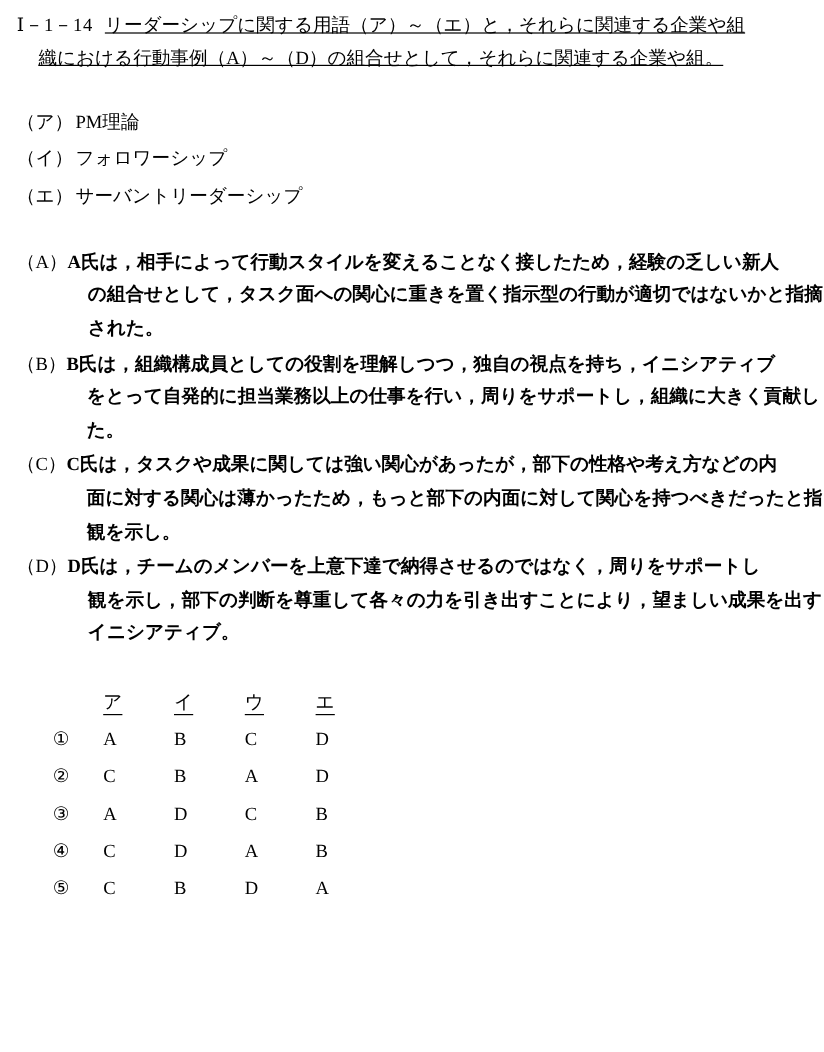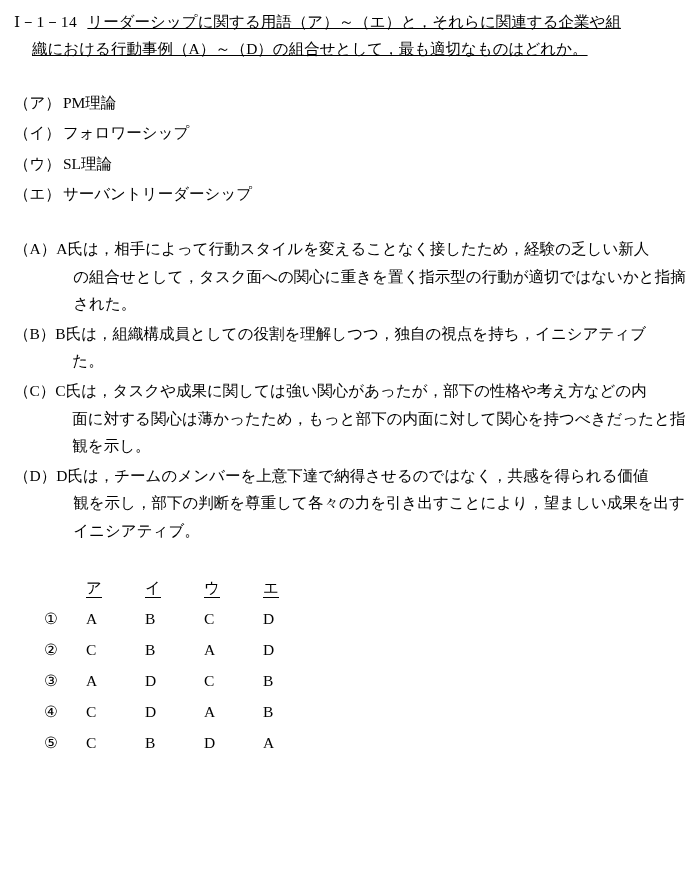--- a/index.html
+++ b/index.html
@@ -80,20 +80,21 @@
     white-space: nowrap;
     line-height: 1.78;
     font-size: 15.5px;
   }
   .case-body {
     flex: 1;
     line-height: 1.78;
     font-size: 15.5px;
     text-align: justify;
     text-justify: inter-character;
+    font-weight: bold;
   }
   .case-body .ln {
     display: block;
     white-space: nowrap;
   }
   .case-body .ln.indent {
     padding-left: 17px;
   }
 
   
@@ -133,70 +134,68 @@
 </head>
 <body>
 
 <div class="page">
 
   <div class="q-head">
     <div class="q-head-line">
       <span class="q-no">Ⅰ－1－14</span>
       <span class="q-text">リーダーシップに関する用語（ア）～（エ）と，それらに関連する企業や組</span>
     </div>
-    <div class="q-text q-text-indent">織における行動事例（A）～（D）の組合せとして，最も適切なものはどれか。</div>
+    <div class="q-text q-text-indent">織における行動事例（A）～（D）の組合せとして，それらに関連する企業や組。</div>
   </div>
 
   <div class="terms">
     <div class="term-row">
       <span class="term-label">（ア）</span><span class="term-body">PM理論</span>
     </div>
     <div class="term-row">
       <span class="term-label">（イ）</span><span class="term-body">フォロワーシップ</span>
     </div>
     <div class="term-row">
-      <span class="term-label">（ウ）</span><span class="term-body">SL理論</span>
-    </div>
-    <div class="term-row">
       <span class="term-label">（エ）</span><span class="term-body">サーバントリーダーシップ</span>
     </div>
   </div>
 
   <div class="cases">
 
     <div class="case">
       <div class="case-label">（A）</div>
       <div class="case-body">
         <span class="ln">A氏は，相手によって行動スタイルを変えることなく接したため，経験の乏しい新人</span>
         <span class="ln indent">の組合せとして，タスク面への関心に重きを置く指示型の行動が適切ではないかと指摘</span>
         <span class="ln indent">された。</span>
       </div>
     </div>
 
     <div class="case">
       <div class="case-label">（B）</div>
       <div class="case-body">
         <span class="ln">B氏は，組織構成員としての役割を理解しつつ，独自の視点を持ち，イニシアティブ</span>
+        <span class="ln indent">をとって自発的に担当業務以上の仕事を行い，周りをサポートし，組織に大きく貢献し</span>
         <span class="ln indent">た。</span>
       </div>
     </div>
 
     <div class="case">
       <div class="case-label">（C）</div>
       <div class="case-body">
         <span class="ln">C氏は，タスクや成果に関しては強い関心があったが，部下の性格や考え方などの内</span>
         <span class="ln indent">面に対する関心は薄かったため，もっと部下の内面に対して関心を持つべきだったと指</span>
         <span class="ln indent">観を示し。</span>
       </div>
     </div>
 
     <div class="case">
       <div class="case-label">（D）</div>
       <div class="case-body">
-        <span class="ln">D氏は，チームのメンバーを上意下達で納得させるのではなく，共感を得られる価値</span>
+        <span class="ln">D氏は，チームのメンバーを上意下達で納得させるのではなく，周りをサポートし</span>
         <span class="ln indent">観を示し，部下の判断を尊重して各々の力を引き出すことにより，望ましい成果を出す</span>
         <span class="ln indent">イニシアティブ。</span>
       </div>
     </div>
 
   </div>
 
   <div class="answers">
     <div class="ans-head">
       <div class="col-num"></div>

